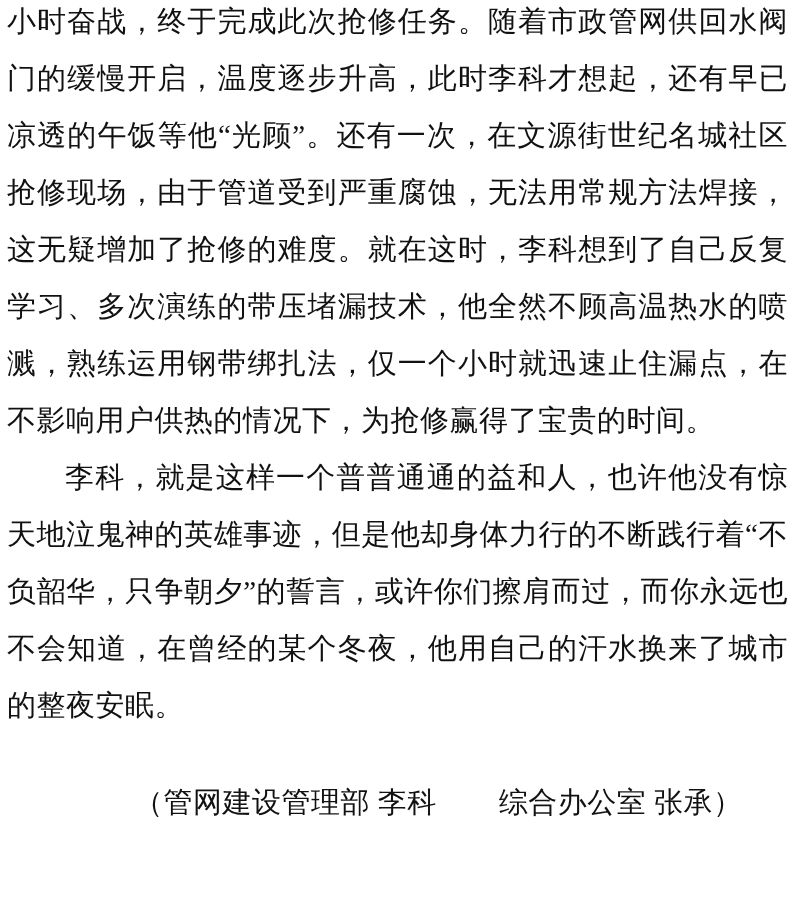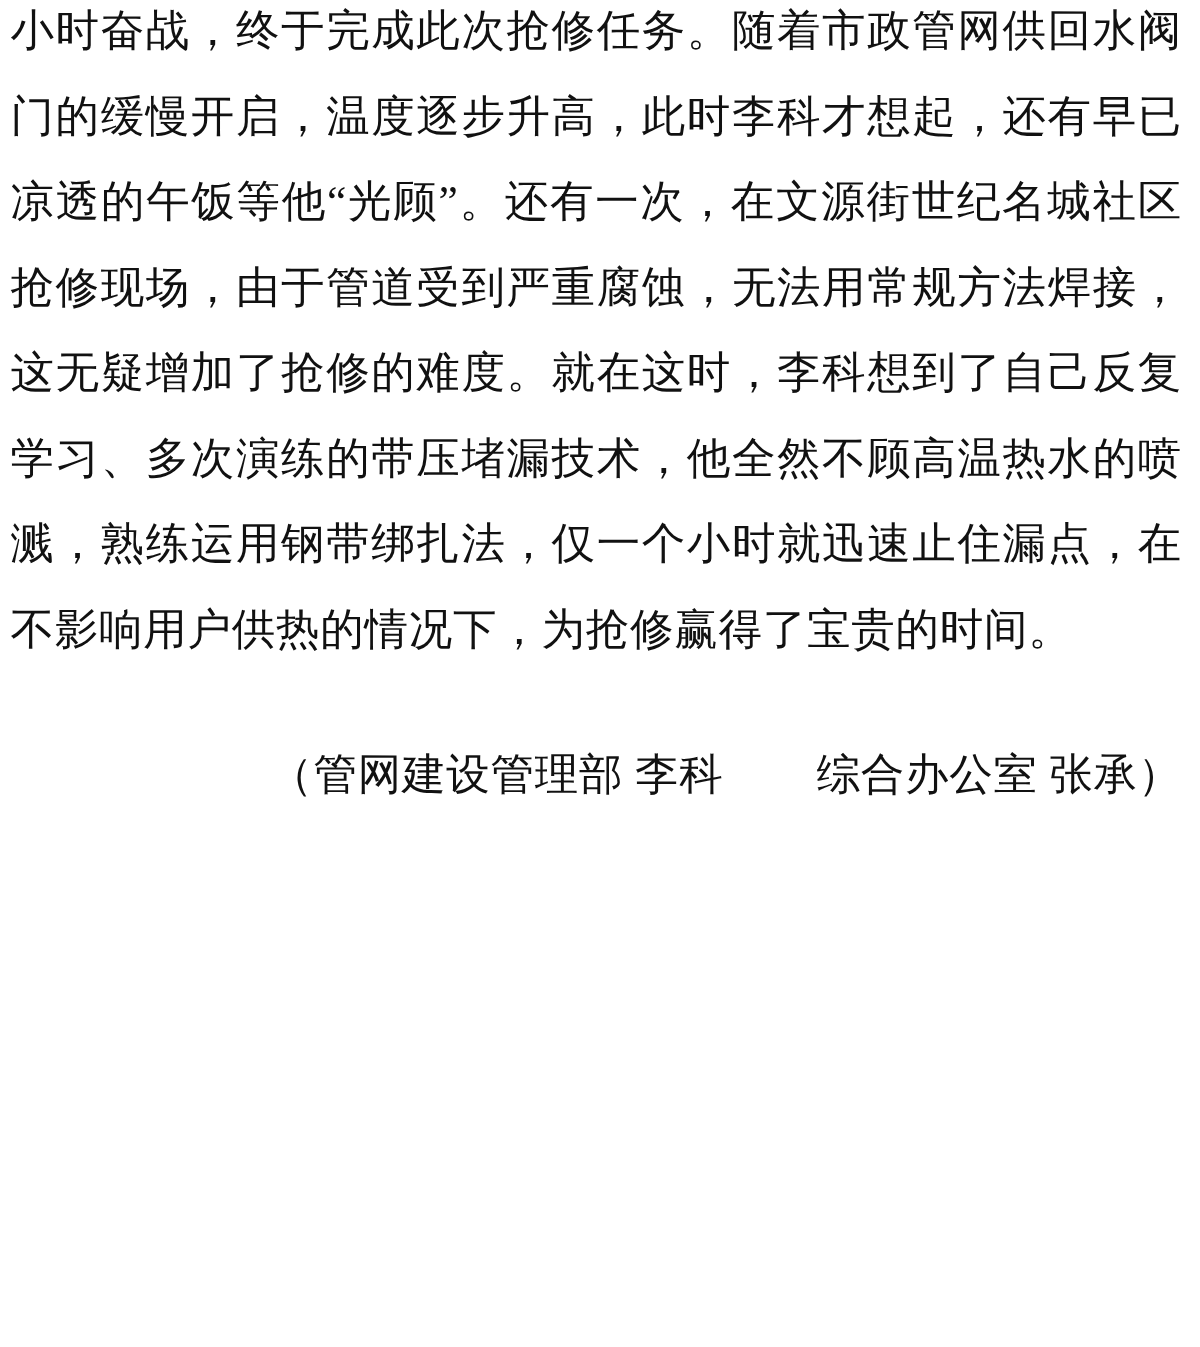--- a/index.html
+++ b/index.html
@@ -32,27 +32,28 @@
     margin: 0;
     text-align: justify;
     text-justify: inter-character;
     word-break: break-all;
   }
   .para-indent {
     text-indent: 2em;
   }
   .signature {
     margin: 40px 0 0 0;
-    text-align: right;
+    text-align: left;
     text-indent: 127px;
     white-space: pre-wrap;
     word-break: keep-all;
   }
 </style>
 </head>
 <body>
 
 <div class="doc-page">
   <div class="doc-body">
     <p class="para">小时奋战，终于完成此次抢修任务。随着市政管网供回水阀门的缓慢开启，温度逐步升高，此时李科才想起，还有早已凉透的午饭等他“光顾”。还有一次，在文源街世纪名城社区抢修现场，由于管道受到严重腐蚀，无法用常规方法焊接，这无疑增加了抢修的难度。就在这时，李科想到了自己反复学习、多次演练的带压堵漏技术，他全然不顾高温热水的喷溅，熟练运用钢带绑扎法，仅一个小时就迅速止住漏点，在不影响用户供热的情况下，为抢修赢得了宝贵的时间。</p>
+    <p class="para para-indent">李科，就是这样一个普普通通的益和人，也许他没有惊天地泣鬼神的英雄事迹，但是他却身体力行的不断践行着“不负韶华，只争朝夕”的誓言，或许你们擦肩而过，而你永远也不会知道，在曾经的某个冬夜，他用自己的汗水换来了城市的整夜安眠。</p>
     <p class="signature">（管网建设管理部 李科        综合办公室 张承）</p>
   </div>
 </div>
 
 </body></html>

